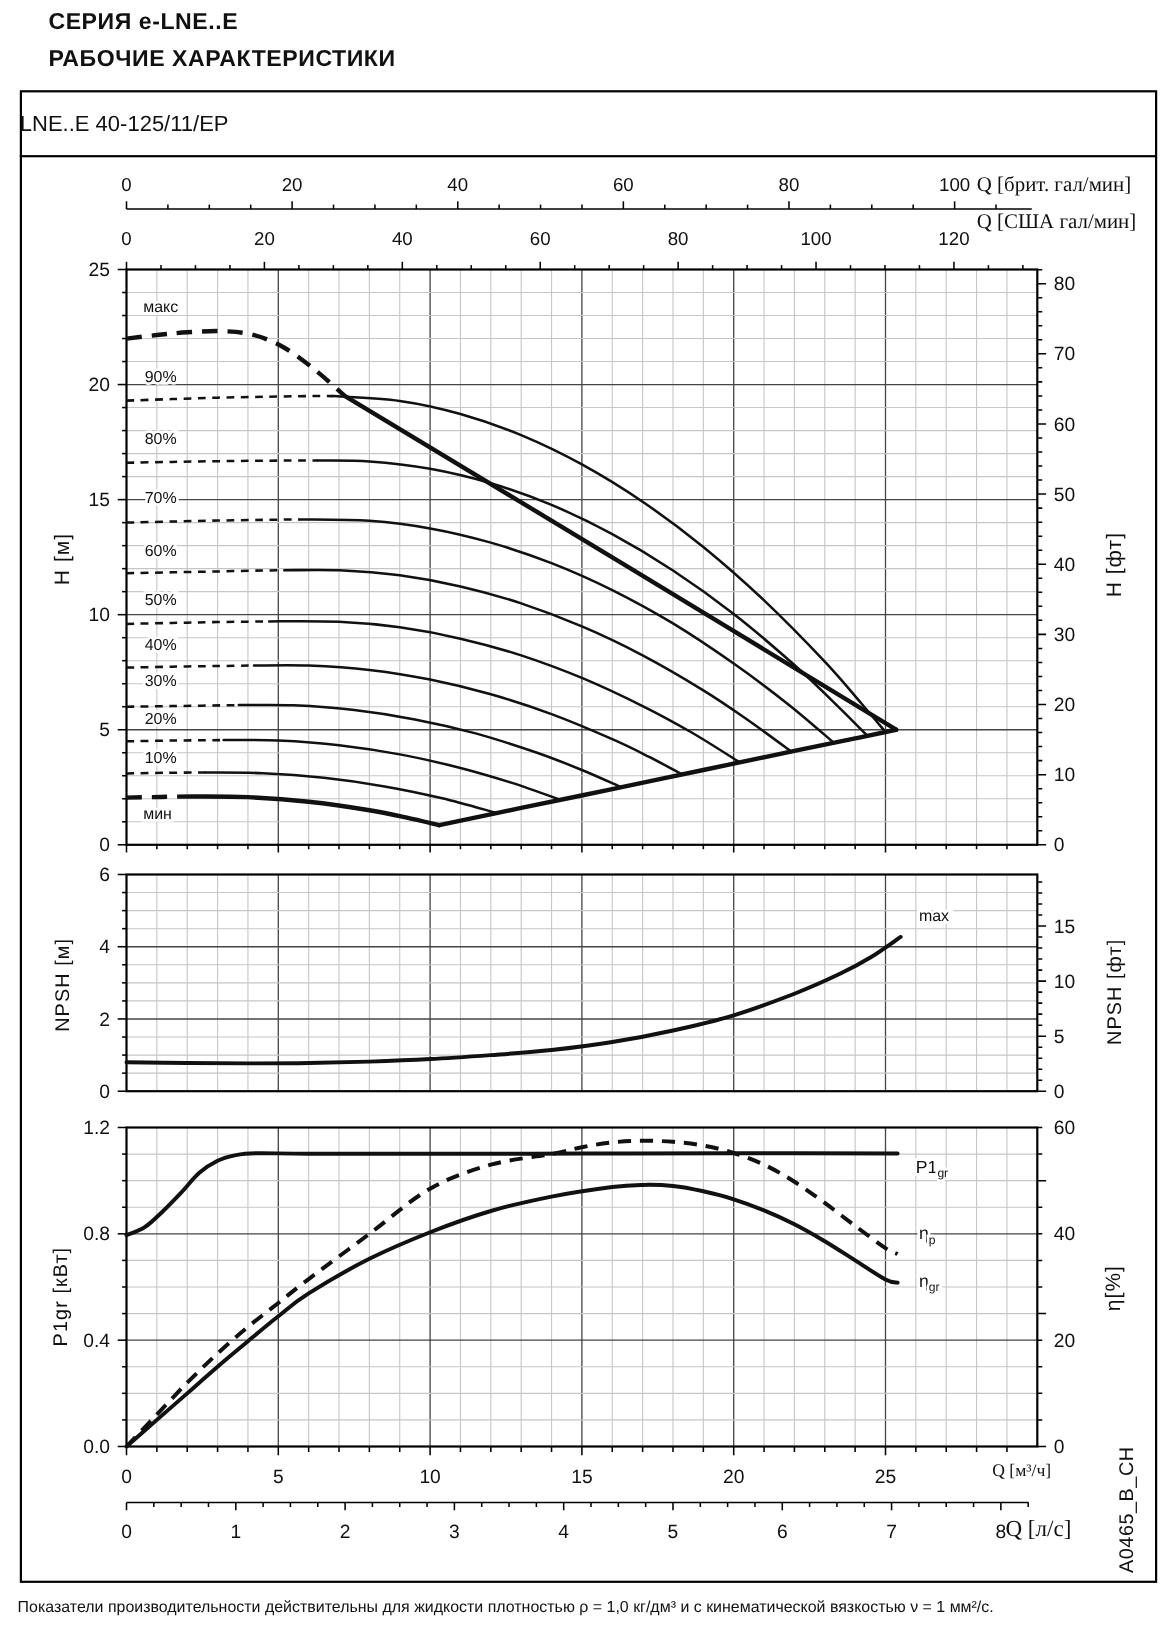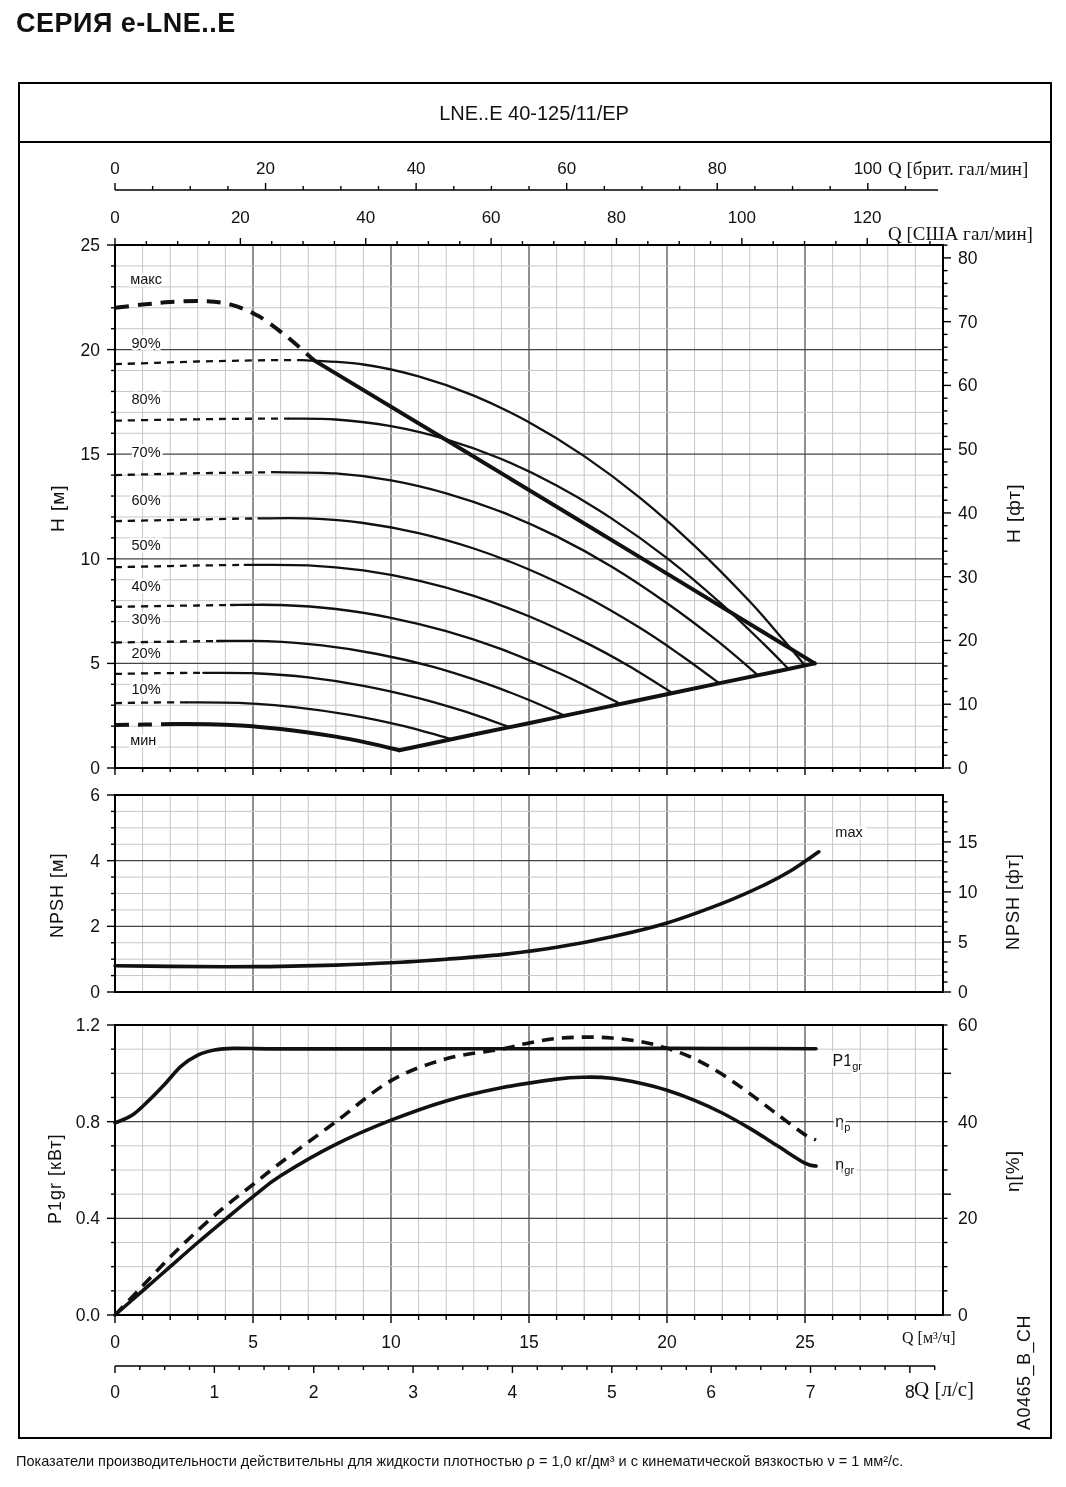--- a/index.html
+++ b/index.html
@@ -1,35 +1,36 @@
 <!DOCTYPE html>
 <html><head>
 <meta charset="utf-8">
 <style>
   html,body{margin:0;padding:0;background:#fff;}
   #root{position:relative;width:1066px;height:1487px;background:#fff;
         font-family:"Liberation Sans","DejaVu Sans",sans-serif;color:#111;overflow:hidden;}
   .abs{position:absolute;}
-  .hdr{font-weight:bold;font-size:27px;letter-spacing:.5px;white-space:nowrap;}
+  .hdr{font-weight:bold;font-size:21px;letter-spacing:.5px;white-space:nowrap;margin-left:28px;}
   #outer-box{left:18px;top:82px;width:1030px;height:1353px;border:2px solid #000;}
   #title-divider{left:18px;top:141px;width:1032px;height:0;border-top:2px solid #000;}
-  #chart-title{left:18px;top:102px;width:1032px;text-align:center;font-size:20px;}
+  #chart-title{left:18px;top:102px;width:1032px;text-align:left;font-size:20px;}
   .axis-unit{font-size:19px;white-space:nowrap;font-family:Liberation Serif, serif;}
   .rot{transform:rotate(-90deg);transform-origin:0 0;white-space:nowrap;letter-spacing:1px;}
   #q-m3h-label{font-size:16px;}
   #q-ls-label{font-size:21px;}
   #footer-note{left:16px;top:1453px;width:1044px;font-size:14.5px;}
   #watermark{font-size:18px;letter-spacing:.5px;}
   svg{position:absolute;left:0;top:0;}
 </style>
 </head>
 <body>
 
 <div id="root">
   <div class="abs hdr" style="left:16px;top:8px">СЕРИЯ e-LNE..E</div>
+  <div class="abs hdr" style="left:16px;top:42px">РАБОЧИЕ ХАРАКТЕРИСТИКИ</div>
 
   <div class="abs" id="outer-box"></div>
   <div class="abs" id="chart-title">LNE..E 40-125/11/EP</div>
   <div class="abs" id="title-divider"></div>
 
   <svg id="canvas" width="1066" height="1487">
       <g>
         <line x1="142.6" y1="245" x2="142.6" y2="768" stroke="#c6c6c6" stroke-width="1"></line>
         <line x1="170.2" y1="245" x2="170.2" y2="768" stroke="#c6c6c6" stroke-width="1"></line>
         <line x1="197.8" y1="245" x2="197.8" y2="768" stroke="#c6c6c6" stroke-width="1"></line>
@@ -576,21 +577,21 @@
         <text x="413.08000000000004" y="1398" font-size="17.5" text-anchor="middle" fill="#111111" font-family="&quot;Liberation Sans&quot;,&quot;DejaVu Sans&quot;,sans-serif" style="">3</text>
         <text x="512.44" y="1398" font-size="17.5" text-anchor="middle" fill="#111111" font-family="&quot;Liberation Sans&quot;,&quot;DejaVu Sans&quot;,sans-serif" style="">4</text>
         <text x="611.8" y="1398" font-size="17.5" text-anchor="middle" fill="#111111" font-family="&quot;Liberation Sans&quot;,&quot;DejaVu Sans&quot;,sans-serif" style="">5</text>
         <text x="711.1600000000001" y="1398" font-size="17.5" text-anchor="middle" fill="#111111" font-family="&quot;Liberation Sans&quot;,&quot;DejaVu Sans&quot;,sans-serif" style="">6</text>
         <text x="810.52" y="1398" font-size="17.5" text-anchor="middle" fill="#111111" font-family="&quot;Liberation Sans&quot;,&quot;DejaVu Sans&quot;,sans-serif" style="">7</text>
         <text x="909.88" y="1398" font-size="17.5" text-anchor="middle" fill="#111111" font-family="&quot;Liberation Sans&quot;,&quot;DejaVu Sans&quot;,sans-serif" style="">8</text>
       </g>
     </svg>
 
   <div class="abs axis-unit" style="left:888px;top:158px">Q [брит. гал/мин]</div>
-  <div class="abs axis-unit" style="left:888px;top:223px">Q [США гал/мин]</div>
+  <div class="abs axis-unit" style="left:888px;top:191px">Q [США гал/мин]</div>
   <div class="abs axis-unit" id="q-m3h-label" style="left:902px;top:1329px">Q [м³/ч]</div>
   <div class="abs axis-unit" id="q-ls-label" style="left:914px;top:1377px">Q [л/с]</div>
 
   <div class="abs rot" style="left:47px;top:532px;font-size:19px">Н [м]</div>
   <div class="abs rot" style="left:1003px;top:543px;font-size:19px">Н [фт]</div>
   <div class="abs rot" style="left:47px;top:938px;font-size:18px">NPSH [м]</div>
   <div class="abs rot" style="left:1003px;top:950px;font-size:18px">NPSH [фт]</div>
   <div class="abs rot" style="left:45px;top:1224px;font-size:18px">P1gr [кВт]</div>
   <div class="abs rot" style="left:1002px;top:1192px;font-size:19px">η[%]</div>
   <div class="abs rot" id="watermark" style="left:1014px;top:1430px">A0465_B_CH</div>

